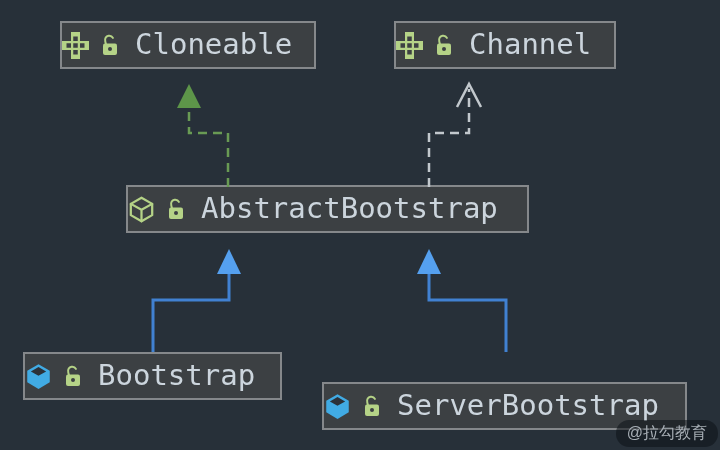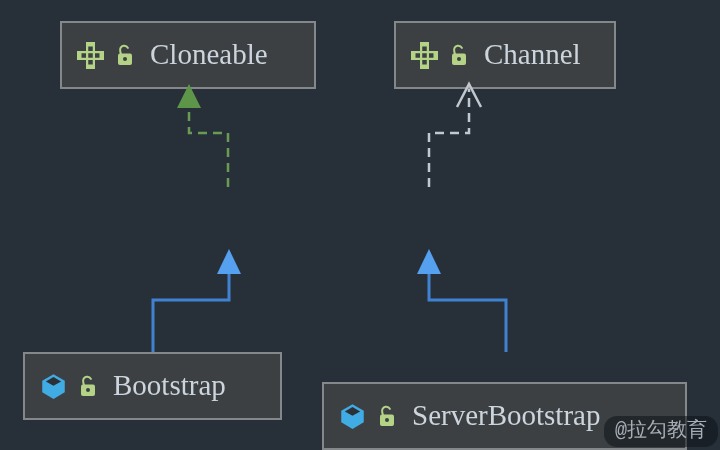--- a/index.html
+++ b/index.html
@@ -22,28 +22,26 @@
   .edge-green-line  { stroke: var(--edge-green); stroke-width: 2.5; fill: none; stroke-dasharray: 9 6; }
   .edge-green-head  { fill: var(--edge-green-head); stroke: none; }
   .edge-gray-line   { stroke: var(--edge-gray); stroke-width: 2.5; fill: none; stroke-dasharray: 9 6; }
   .edge-gray-head   { stroke: var(--edge-gray); stroke-width: 2.5; fill: none; stroke-linejoin: miter; }
   .edge-blue-line   { stroke: var(--edge-blue); stroke-width: 3; fill: none; }
   .edge-blue-head   { fill: var(--edge-blue-head); stroke: none; }
 
   .node {
     position: absolute;
     box-sizing: border-box;
-    height: 68px;
+    height: 48px;
     background: var(--node-fill, #3c4043);
     border: 2px solid var(--node-border, #85888b);
     display: flex;
     align-items: center;
-    padding-left: 15px;
     z-index: 1;
-    font-family: Liberation Serif, serif;
   }
   #node-cloneable { left: 60px;  top: 21px;  width: 256px; }
   #node-channel   { left: 358px; top: 21px;  width: 222px; margin-left: 36px; }
   #node-abstract  { left: 126px; top: 185px; width: 403px; }
   #node-bootstrap { left: 23px;  top: 352px; width: 259px; }
   #node-server    { left: 322px; top: 352px; width: 365px; margin-top: 30px; }
 
   .node .kind-icon { width: 27px; height: 27px; flex: 0 0 auto; }
   .node .lock      { width: 20px; height: 26px; flex: 0 0 auto; margin-left: 11px; }
   .node .label {
@@ -60,22 +58,22 @@
   .fill-dark    { fill: var(--node-fill); }
   .fill-blue    { fill: var(--icon-blue); }
   .fill-darkbg  { fill: var(--icon-diamond); }
 
   .watermark {
     position: absolute;
     right: 2px; bottom: 3px;
     z-index: 3;
     background: rgba(13, 18, 24, 0.55);
     color: var(--watermark-text, #a7aeb5);
-    font-family: Liberation Mono, monospace;
-    font-size: 20px;
+    font-family: Liberation Sans, sans-serif;
+    font-size: 16px;
     line-height: 1;
     padding: 5px 11px 6px 11px;
     border-radius: 13px;
   }
 </style>
 </head>
 <body>
 
 <div id="canvas">
 
@@ -137,20 +135,36 @@
     <span class="lock">
       <svg viewBox="0 0 20 26" width="20" height="26">
         <path d="M6 12 V8.5 C6 5.2 8.2 3.4 10.6 3.6 C12.6 3.8 13.9 5 14.3 6.8" class="stroke-green" stroke-width="2.4" transform="rotate(-14 10 12)"></path>
         <rect class="fill-green" x="3" y="11.5" width="14" height="11.5" rx="2"></rect>
         <circle class="fill-dark" cx="10" cy="17" r="2"></circle>
       </svg>
     </span>
     <span class="label">Channel</span>
   </div>
 
+  <div class="node" id="node-abstract">
+    <span class="kind-icon">
+      <svg viewBox="0 0 24 24" width="27" height="27">
+        <path class="stroke-green" d="M12 1.5 L21.5 7 L21.5 17 L12 22.5 L2.5 17 L2.5 7 Z"></path>
+        <path class="stroke-green" d="M2.5 7 L12 12.3 L21.5 7 M12 12.3 L12 22.5"></path>
+      </svg>
+    </span>
+    <span class="lock">
+      <svg viewBox="0 0 20 26" width="20" height="26">
+        <path d="M6 12 V8.5 C6 5.2 8.2 3.4 10.6 3.6 C12.6 3.8 13.9 5 14.3 6.8" class="stroke-green" stroke-width="2.4" transform="rotate(-14 10 12)"></path>
+        <rect class="fill-green" x="3" y="11.5" width="14" height="11.5" rx="2"></rect>
+        <circle class="fill-dark" cx="10" cy="17" r="2"></circle>
+      </svg>
+    </span>
+    <span class="label">AbstractBootstrap</span>
+  </div>
 
   <div class="node" id="node-bootstrap">
     <span class="kind-icon">
       <svg viewBox="0 0 24 24" width="27" height="27">
         <path class="fill-blue" d="M12 1 L22 6.8 L22 17.2 L12 23 L2 17.2 L2 6.8 Z"></path>
         <polygon class="fill-darkbg" points="12,3.6 18.8,7.5 12,11.4 5.2,7.5"></polygon>
       </svg>
     </span>
     <span class="lock">
       <svg viewBox="0 0 20 26" width="20" height="26">

